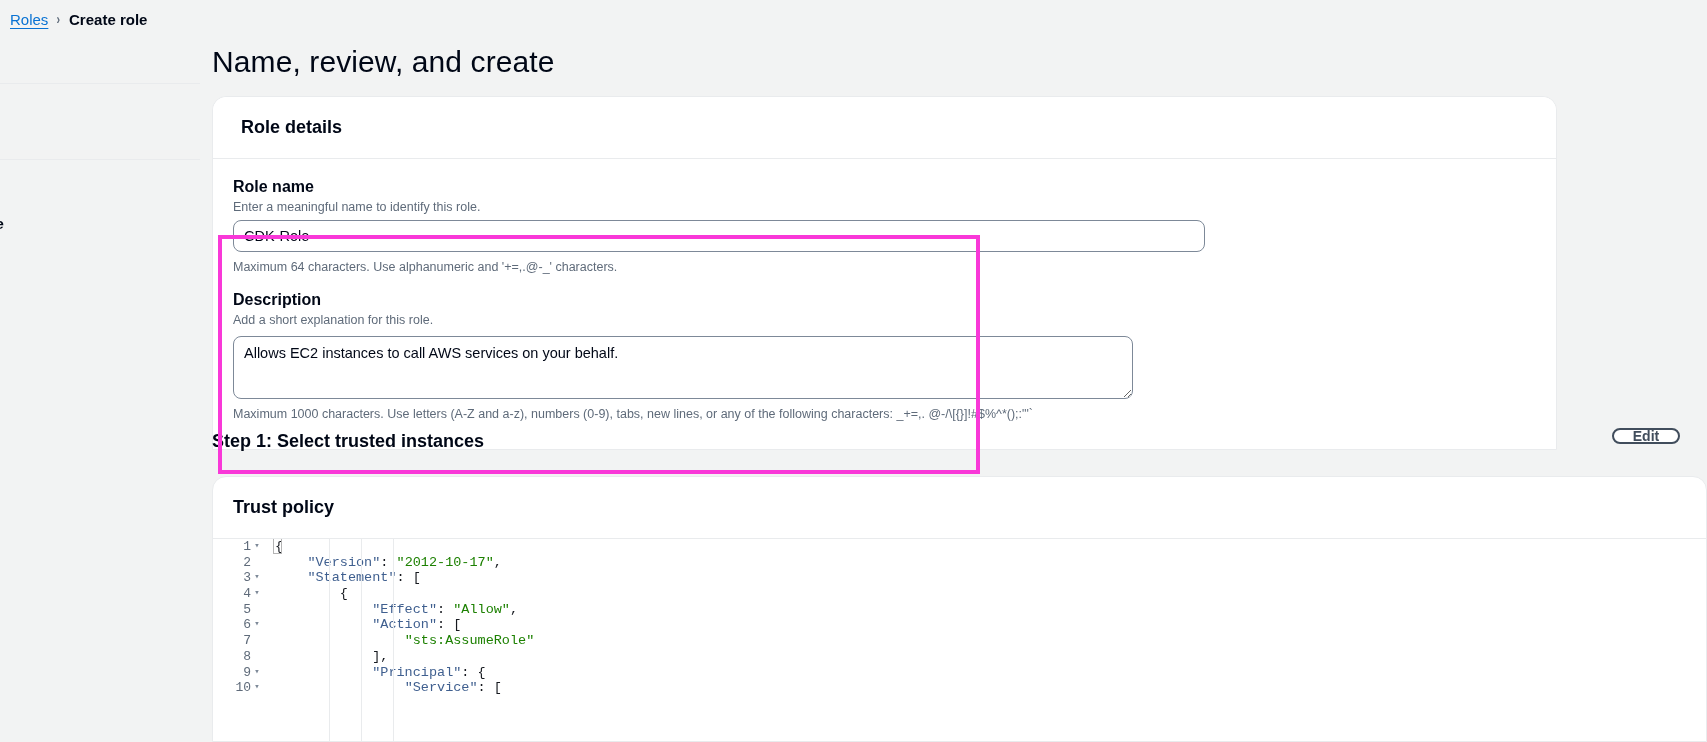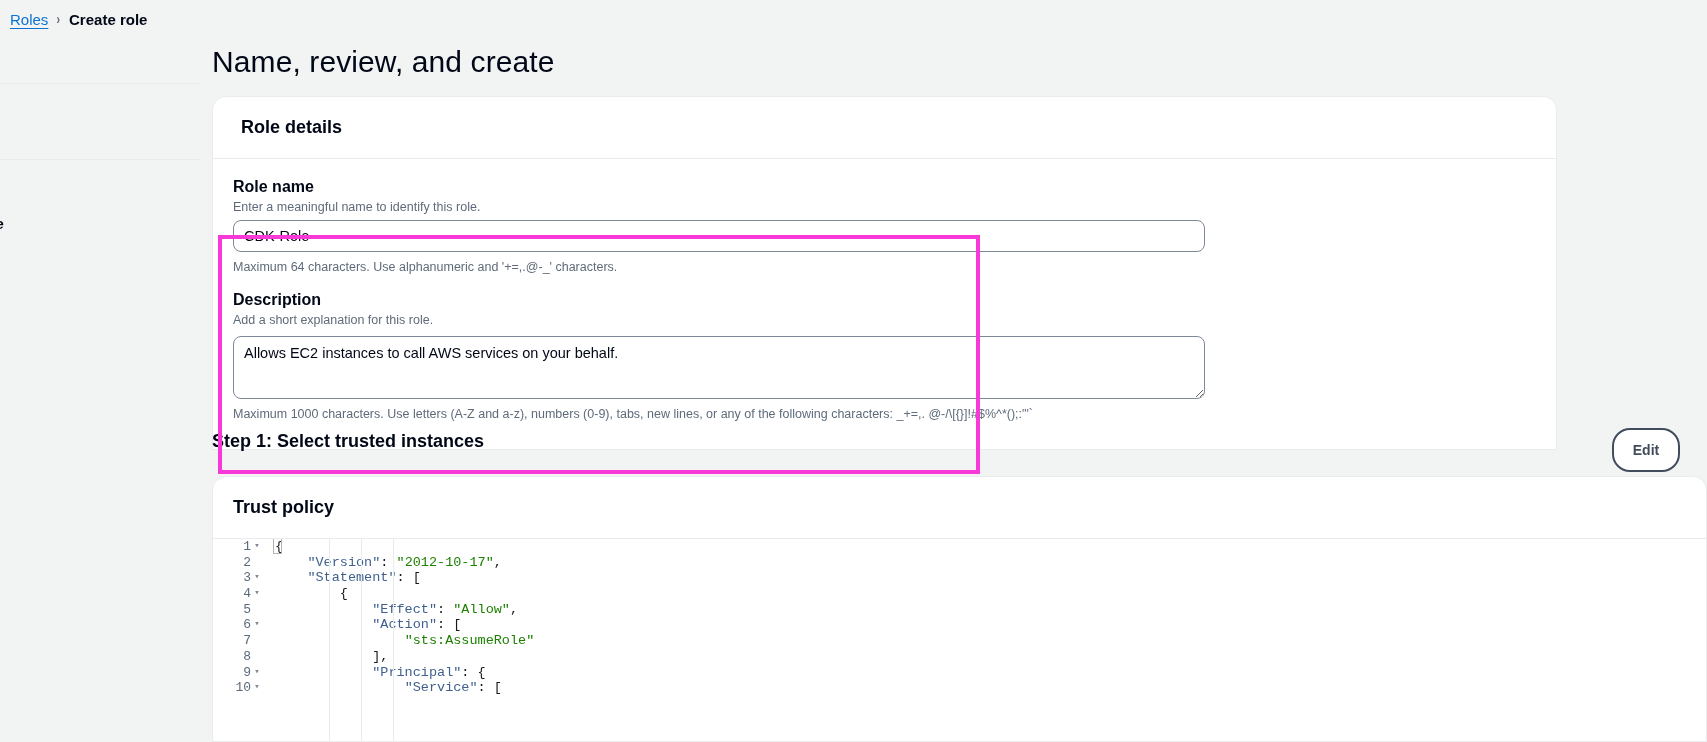--- a/index.html
+++ b/index.html
@@ -162,21 +162,21 @@
     font-size: 14.5px;
     font-family: "Liberation Sans", sans-serif;
     color: #000716;
     background: #ffffff;
     border: 1px solid #7d8998;
     border-radius: 8px;
     outline: none;
   }
   .text-area {
     display: block;
-    width: 972px;
+    width: 900px;
     height: 63px;
     margin-top: 7px;
     padding: 6px 10px;
     font-size: 14.5px;
     font-family: "Liberation Sans", sans-serif;
     color: #000716;
     background: #ffffff;
     border: 1px solid #7d8998;
     border-radius: 8px;
     outline: none;
@@ -214,21 +214,21 @@
     font-size: 18px;
     font-weight: bold;
     color: #000716;
     margin: 0;
   }
   #edit-button {
     position: absolute;
     left: 1400px;
     top: 0px;
     width: 68px;
-    height: 44px;
+    height: 16px;
     background: #ffffff;
     border: 2px solid #414d5c;
     border-radius: 18px;
     color: #414d5c;
     font-size: 14px;
     font-weight: bold;
     font-family: "Liberation Sans", sans-serif;
     display: flex;
     align-items: center;
     justify-content: center;

